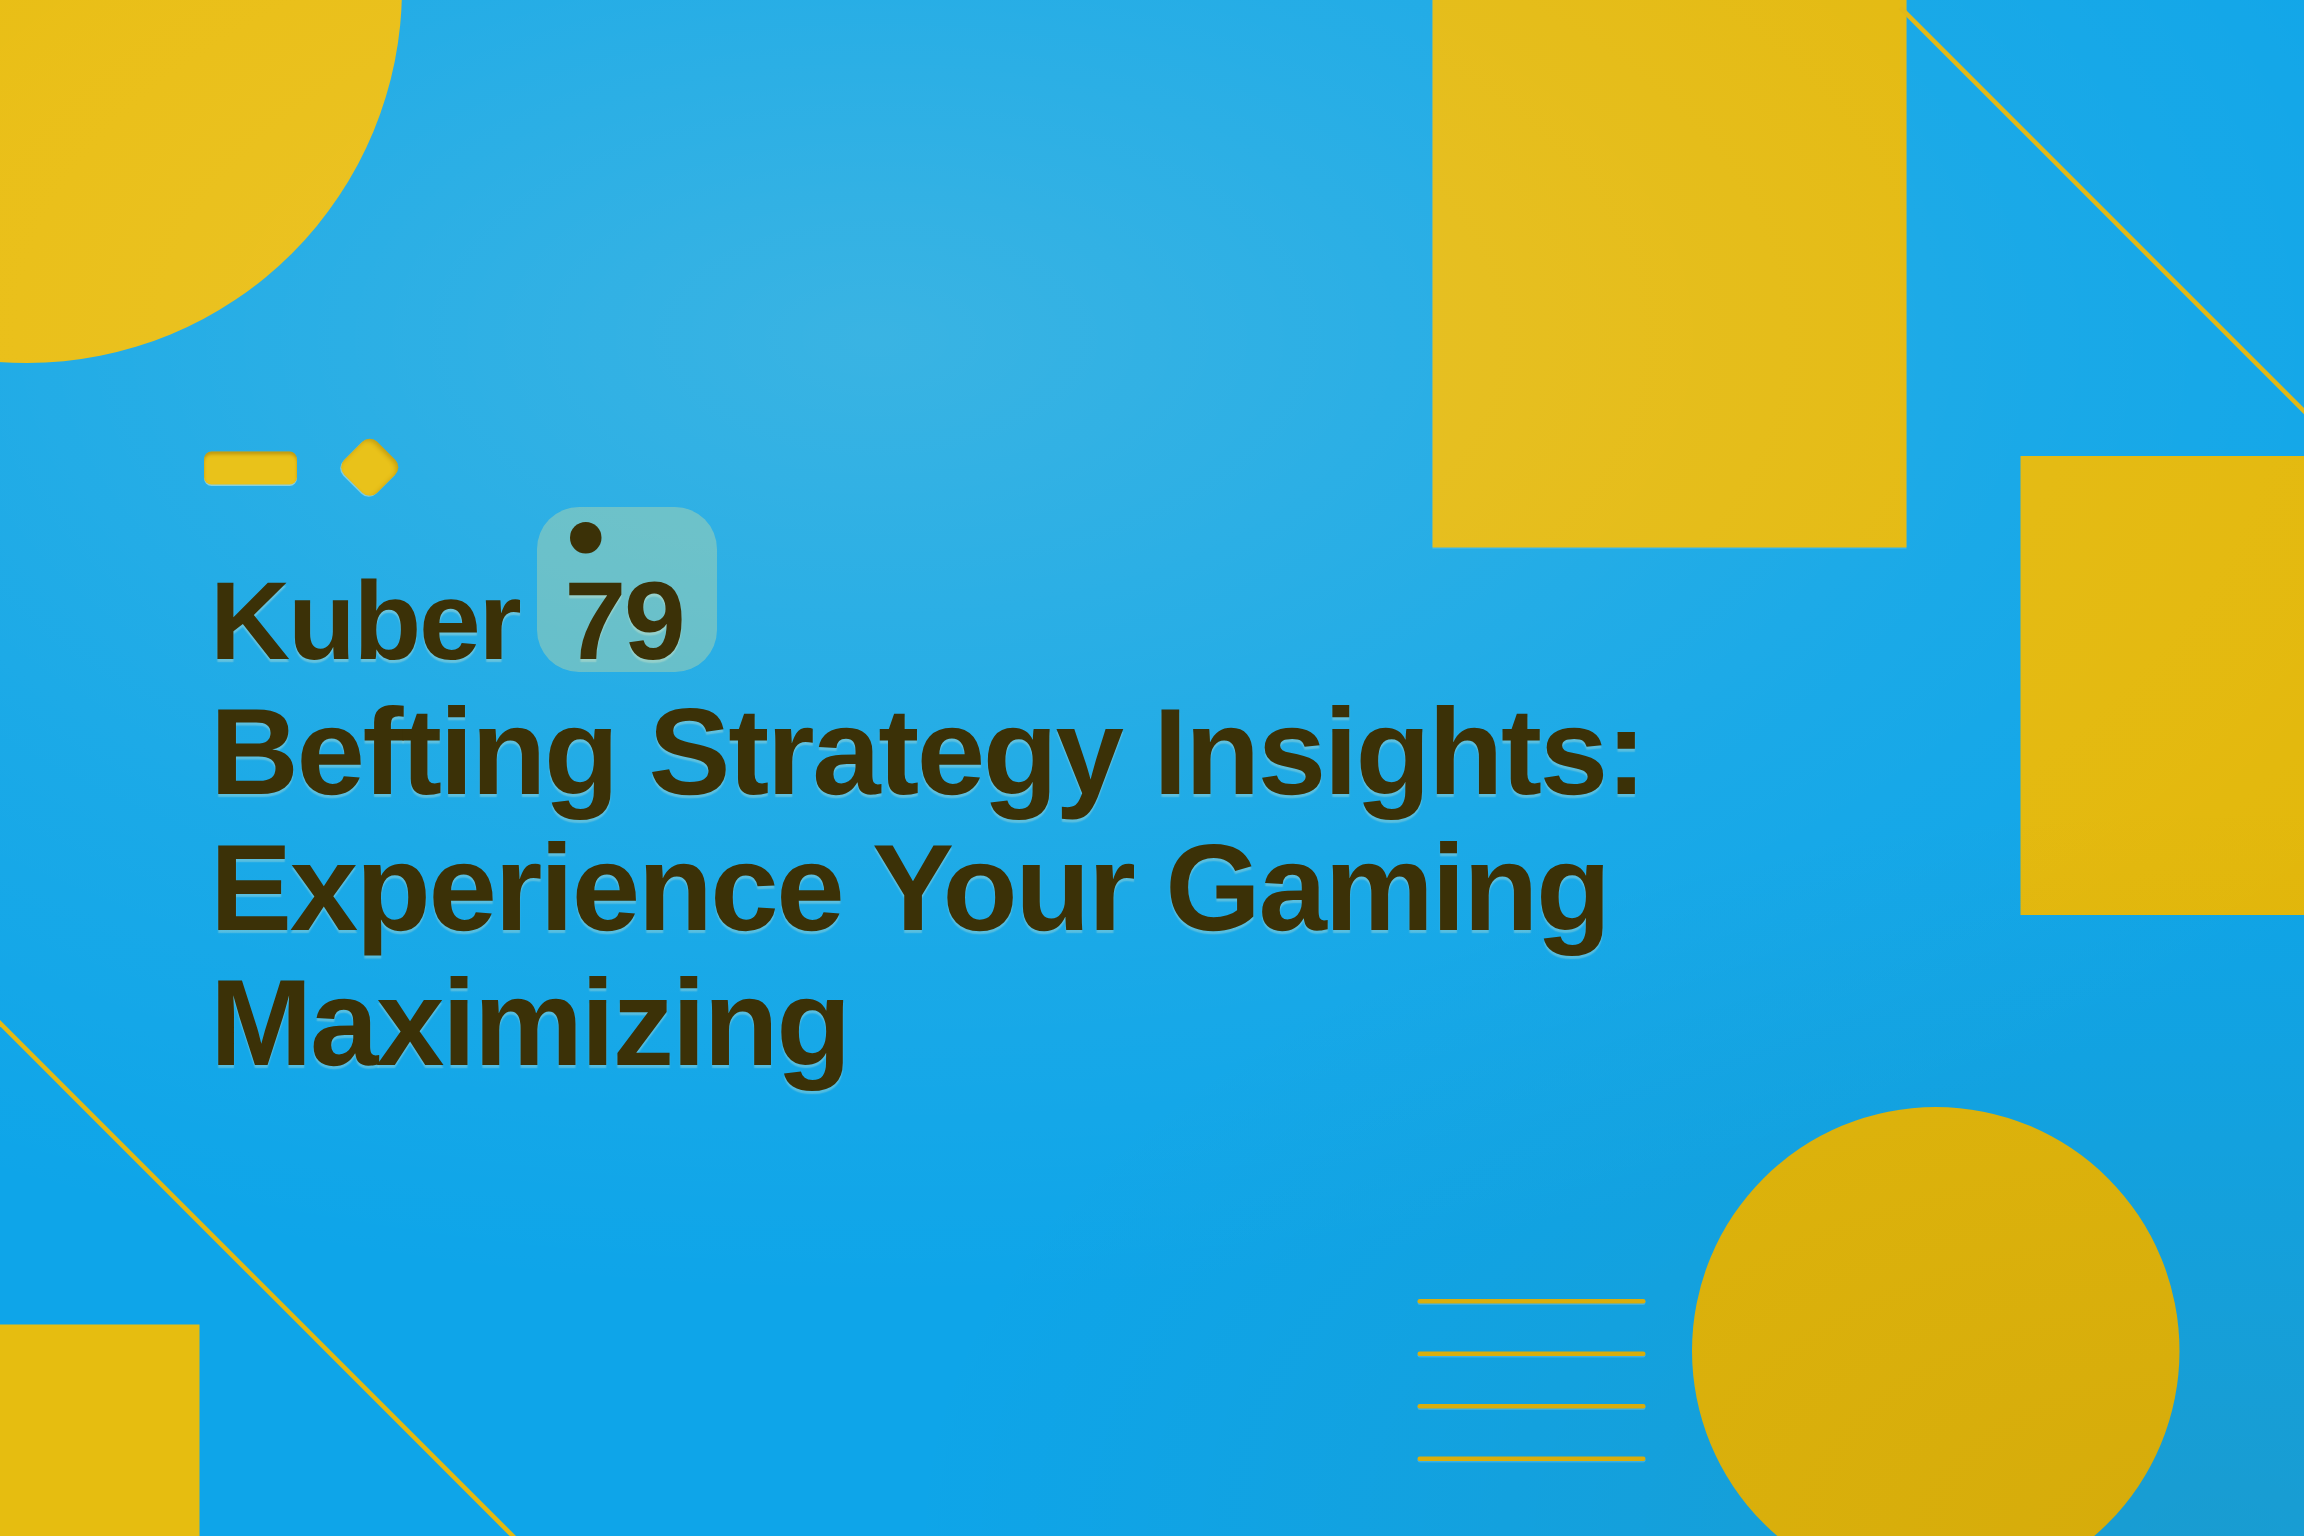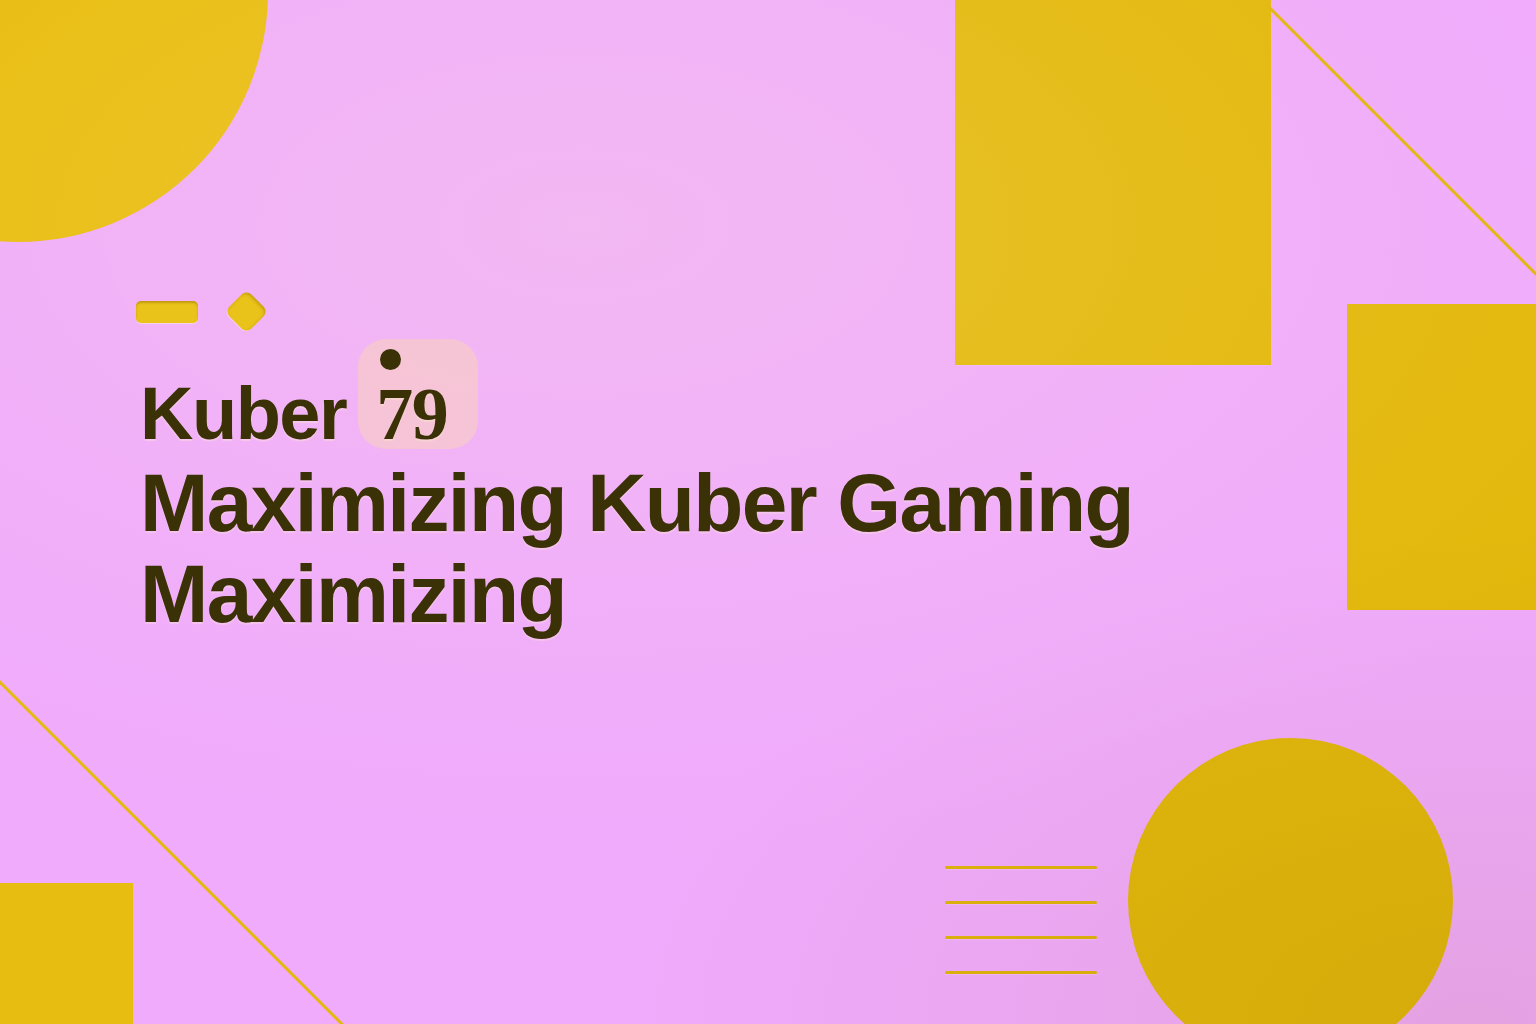--- a/index.html
+++ b/index.html
@@ -12,21 +12,21 @@
     height: 1024px;
     overflow: hidden;
     font-family: "Liberation Sans", sans-serif;
     background: #F2C313;
   }
 
   #banner {
     position: relative;
     width: 1536px;
     height: 1024px;
-    background: #f0abfc;
+    background: #0ea5e9;
     overflow: hidden;
   }
 
   
   .lighting {
     position: absolute;
     inset: 0;
     background:
       radial-gradient(120% 95% at 38% 22%, rgba(255,246,200,0.18) 0%, rgba(255,246,200,0.05) 42%, rgba(0,0,0,0.00) 66%),
       radial-gradient(95% 80% at 96% 100%, rgba(120,80,0,0.10) 0%, rgba(120,80,0,0.0) 60%);
@@ -174,21 +174,20 @@
     font-weight: 700;
     line-height: 1.02;
     letter-spacing: -1.5px;
     color: #3B3107;
     text-shadow: 0 2px 1px rgba(255,247,205,0.30);
   }
   .brand-number-wrap {
     position: relative;
     margin-left: 20px;
     padding: 0 10px;
-    font-family: Liberation Serif, serif;
   }
   
   .brand-badge {
     position: absolute;
     left: -8px;
     top: -38px;
     width: 120px;
     height: 110px;
     border-radius: 28px;
     background: rgba(255, 235, 140, 0.30);
@@ -247,20 +246,21 @@
     <div class="brand-row">
       <span class="brand-name">Kuber</span>
       <span class="brand-number-wrap">
         <span class="brand-badge"></span>
         <span class="brand-dot"></span>
         <span class="brand-number">79</span>
       </span>
     </div>
 
     <h1 class="headline">
-      <span class="hl-line">Maximizing Kuber Gaming</span>
+      <span class="hl-line">Befting Strategy Insights:</span>
+      <span class="hl-line">Experience Your Gaming</span>
       <span class="hl-line">Maximizing</span>
     </h1>
 
   </div>
 
   <div class="lighting"></div>
 </div>
 
 </body></html>

